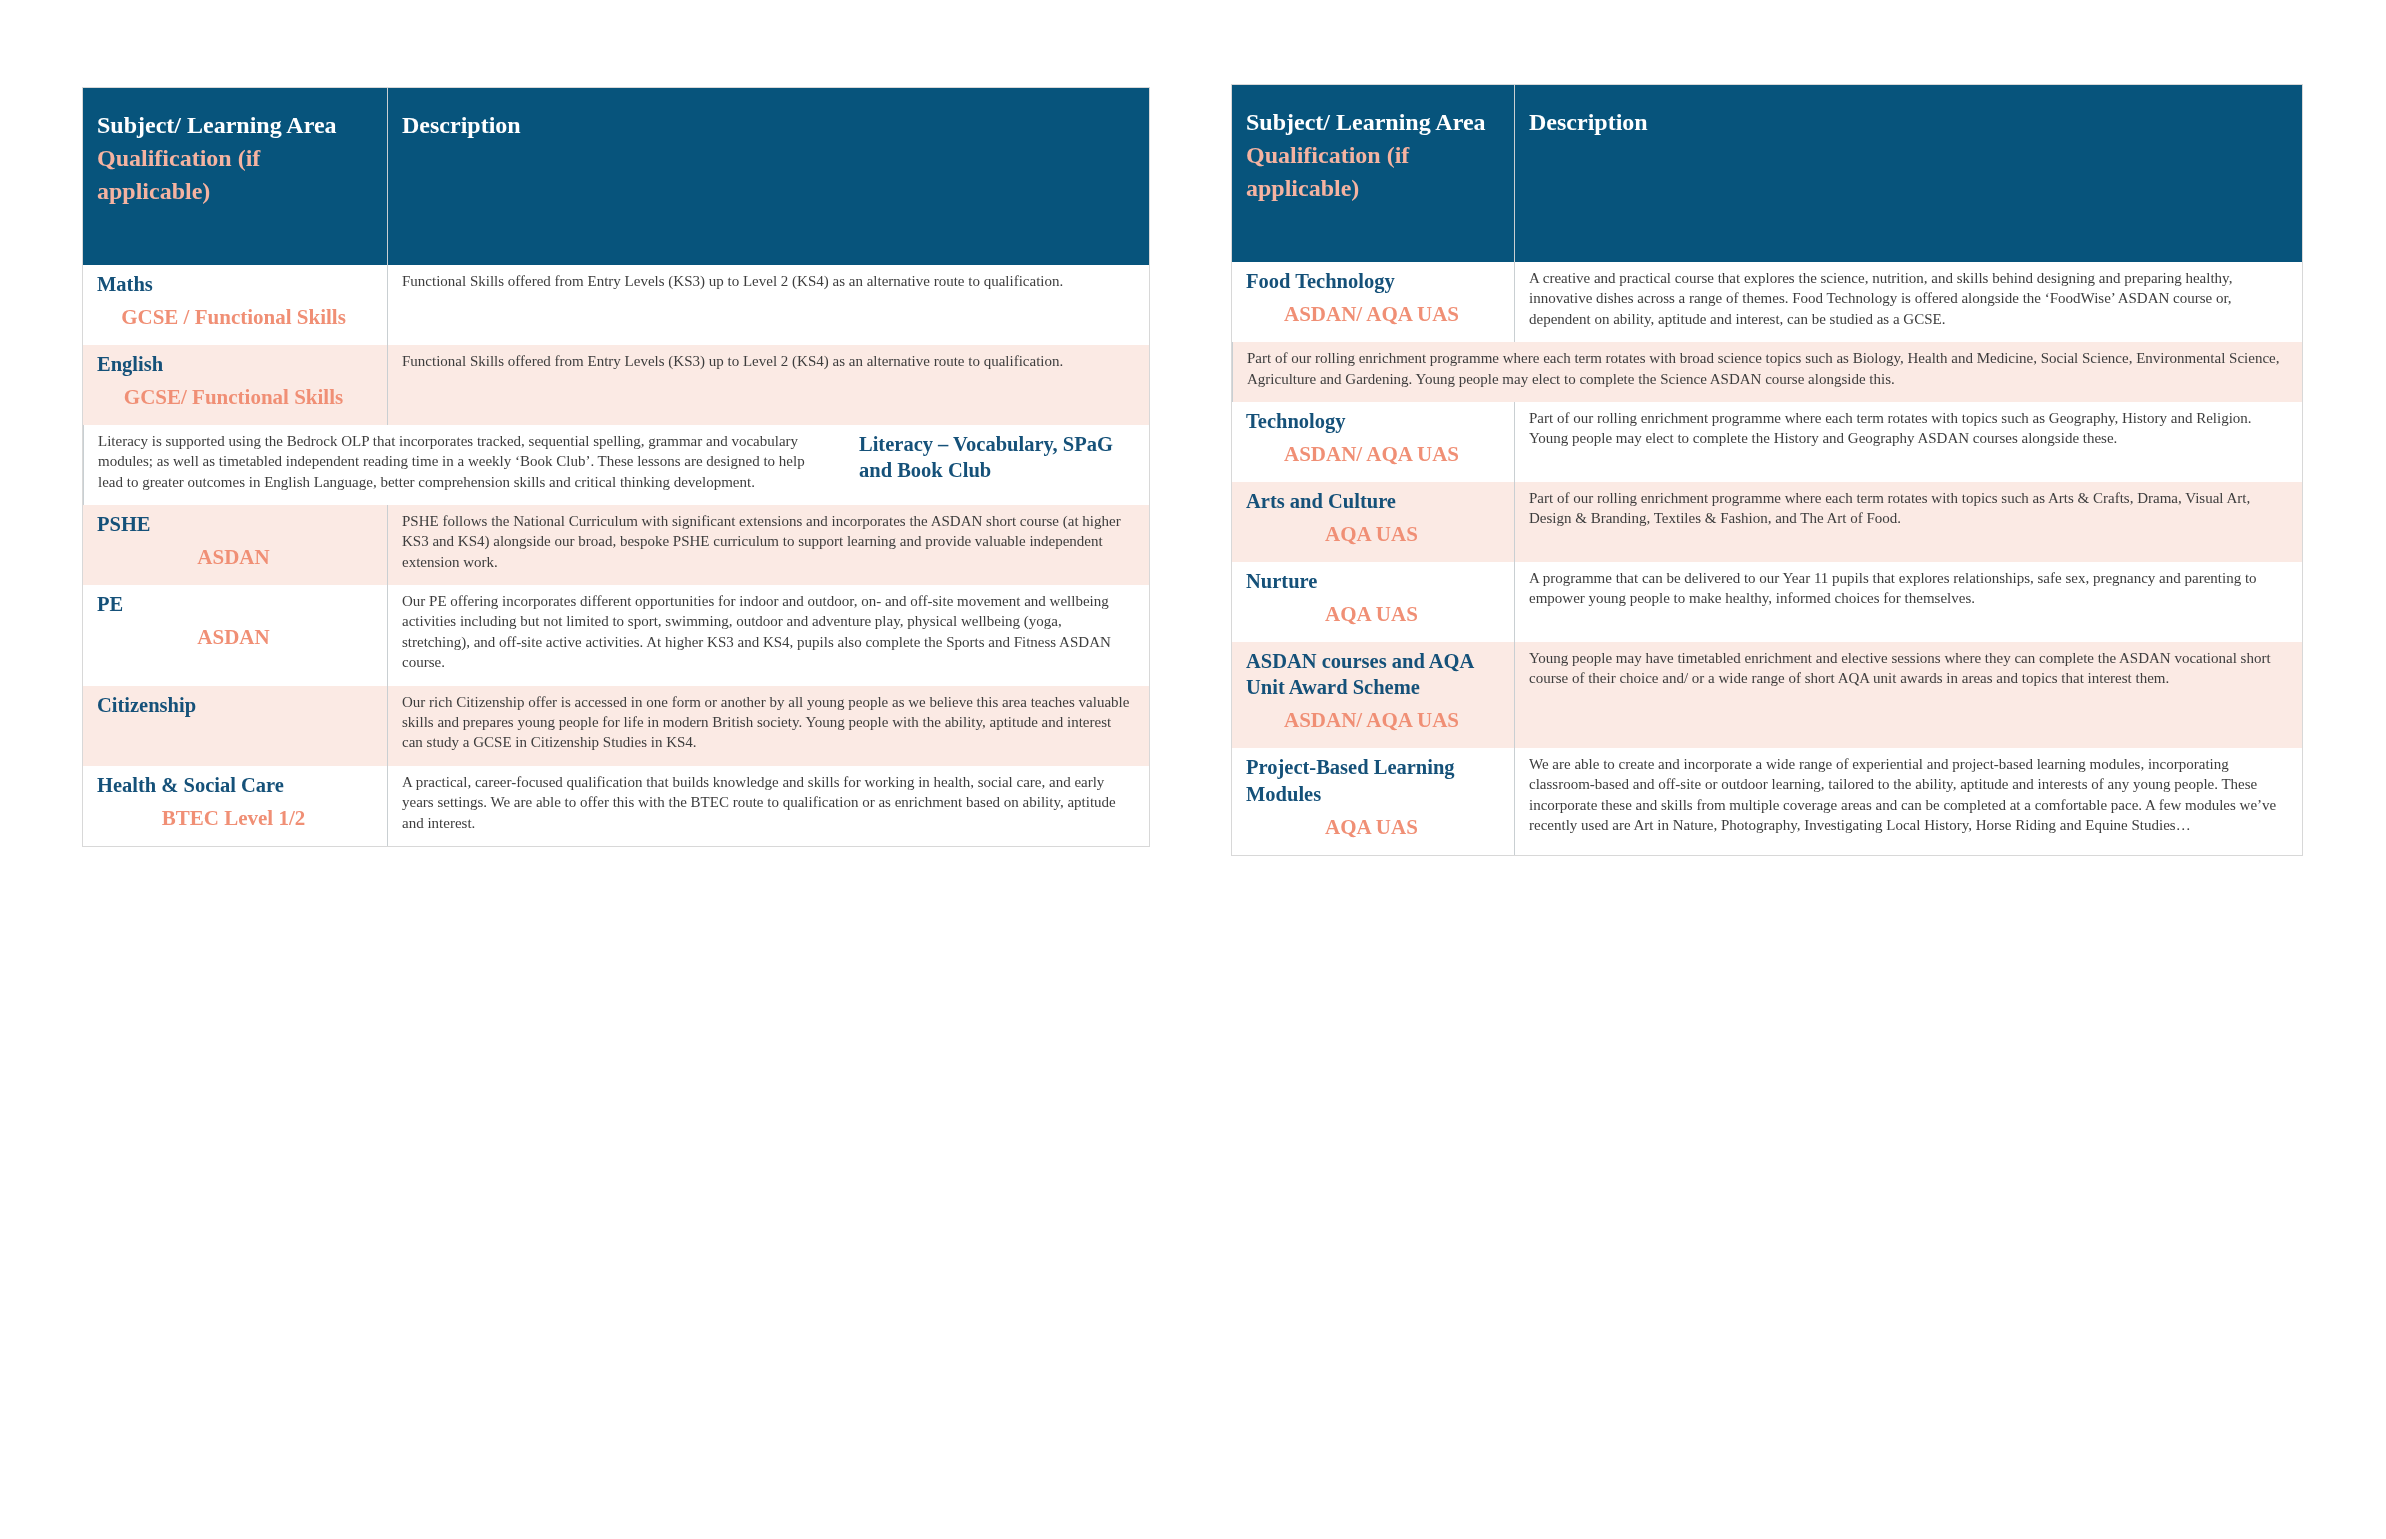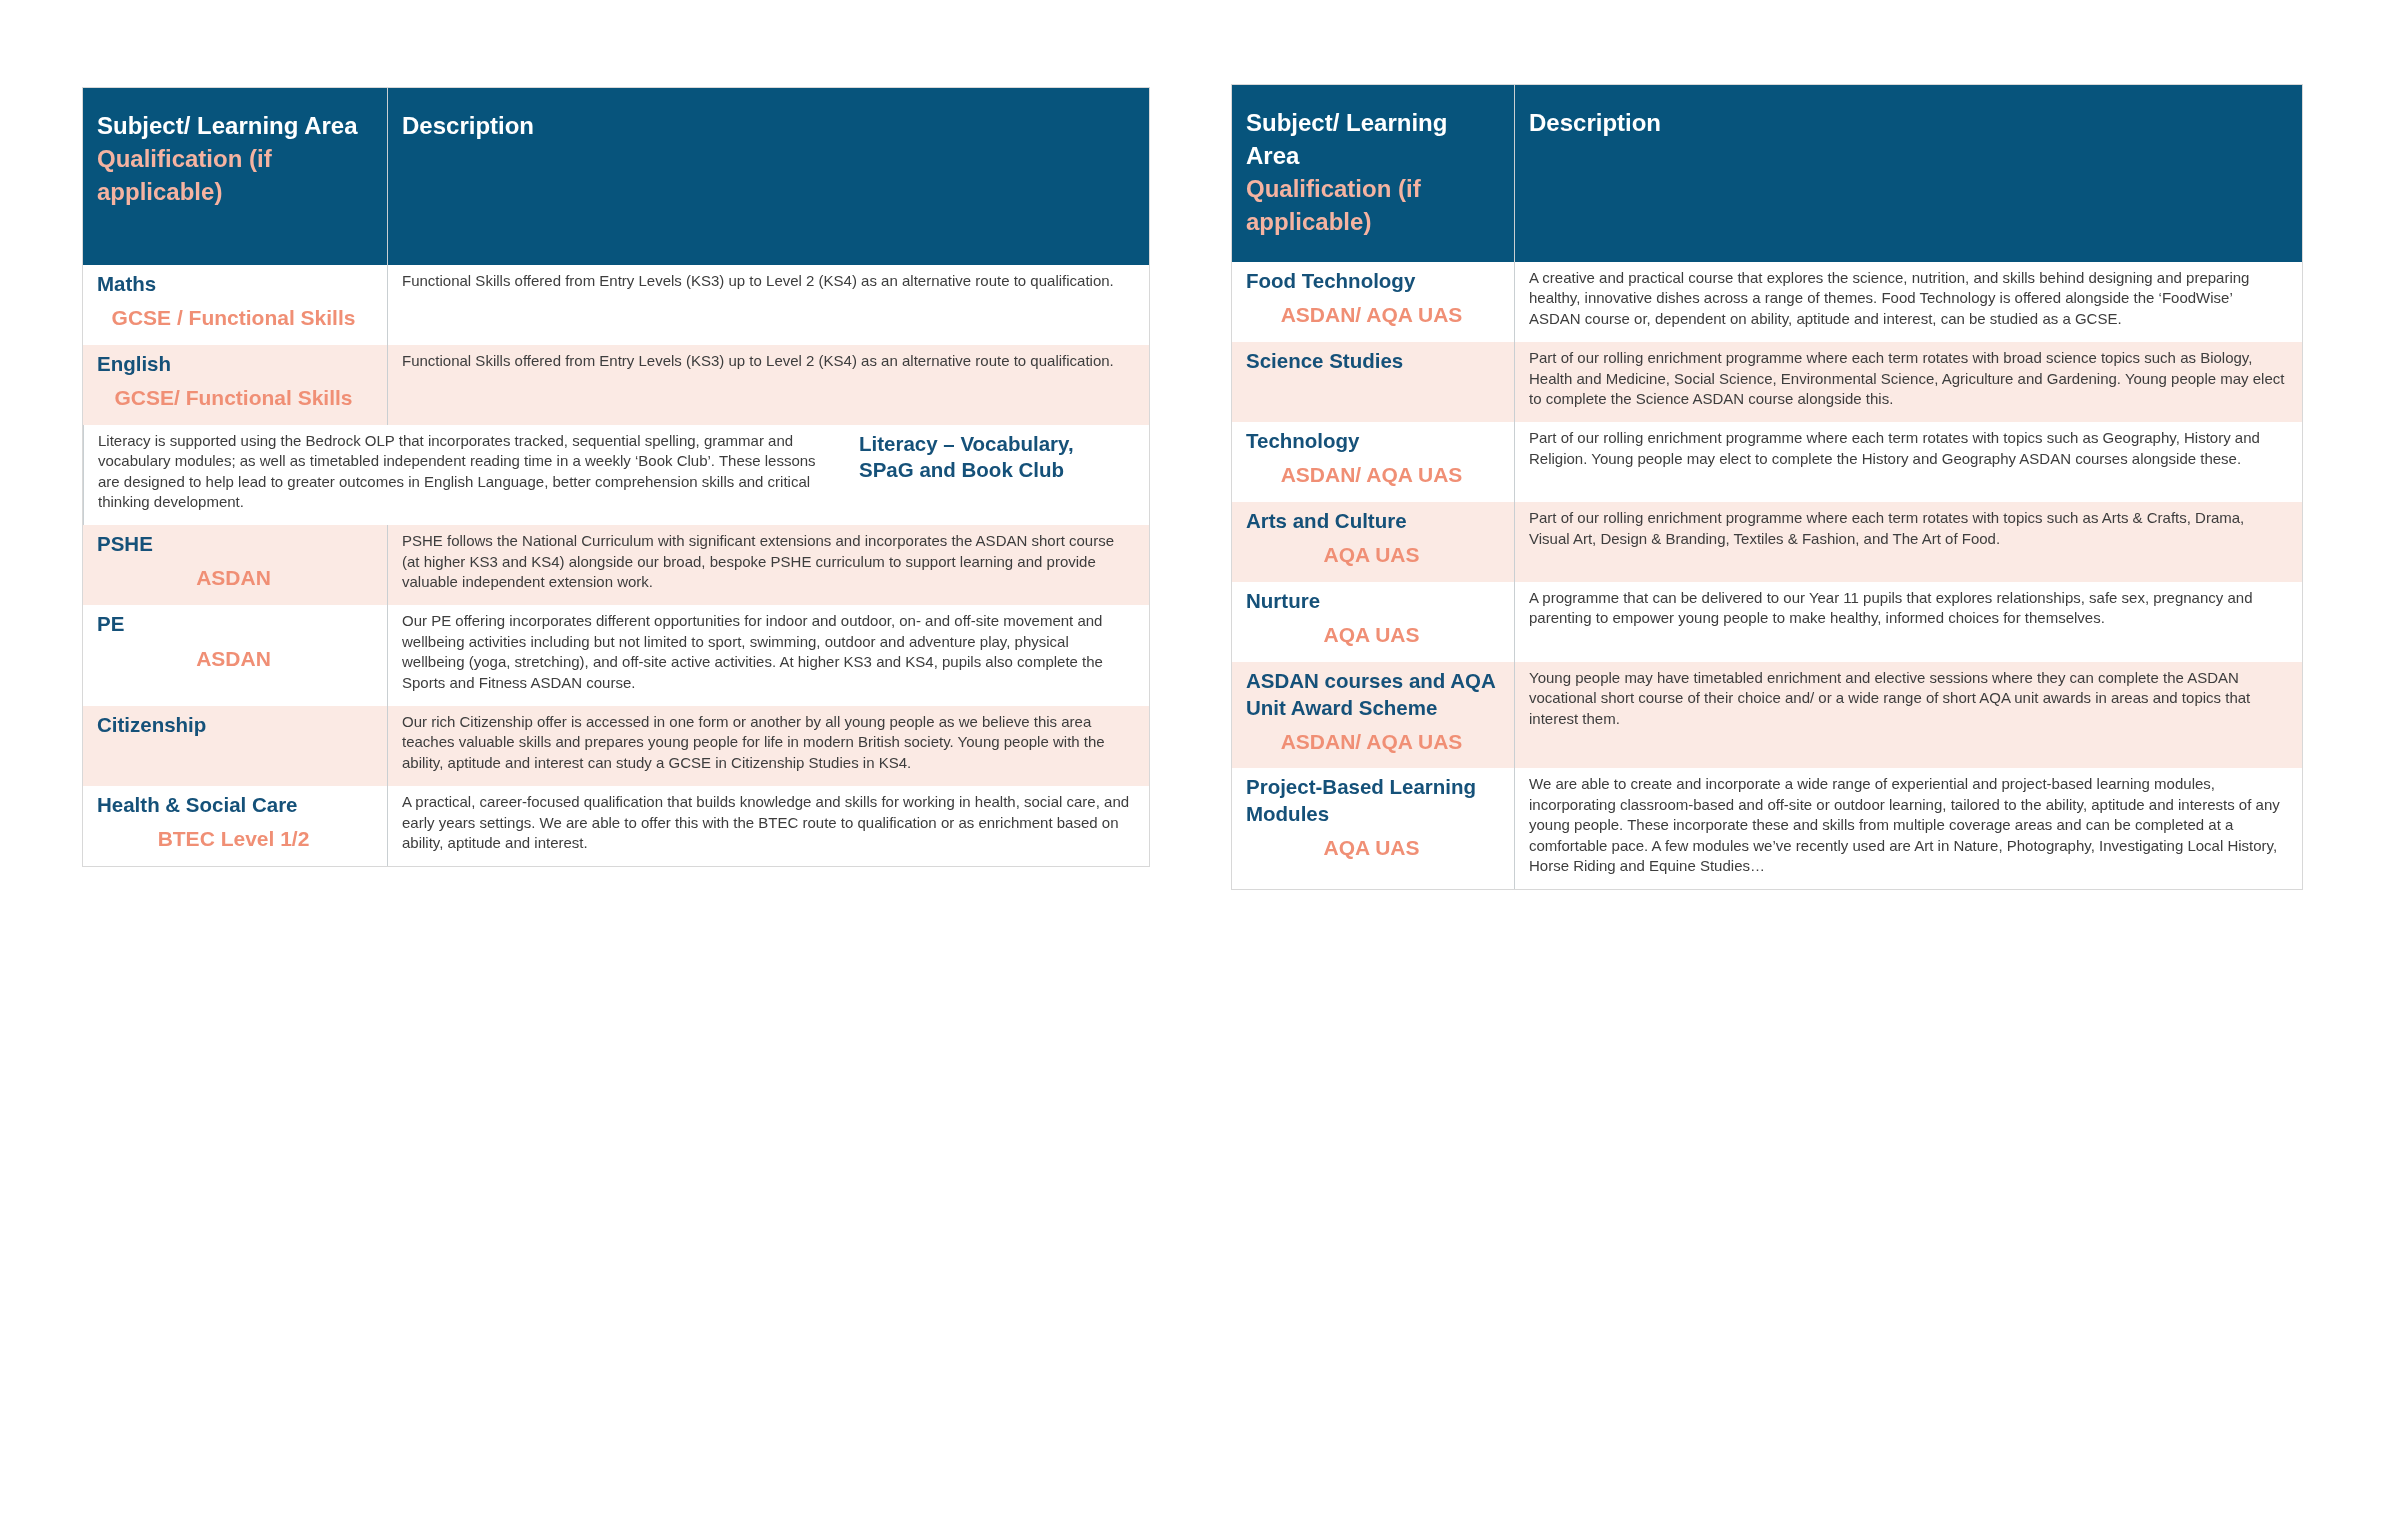--- a/index.html
+++ b/index.html
@@ -9,21 +9,21 @@
     --subject-text:#155179;
     --qual-text:#f08f75;
     --desc-text:#3d3d3d;
     --row-alt-bg:#fbeae4;
     --border:#d8d8d8;
     --divider:#c9cfd2;
   }
   *{margin:0;padding:0;box-sizing:border-box;}
   html,body{width:2387px;height:1539px;background:#ffffff;overflow:hidden;
     font-family:"Liberation Sans", sans-serif;}
-  .canvas{position:relative;width:2358px;height:1539px;background:#ffffff;}
+  .canvas{position:relative;width:2358px;height:1539px;background:#ffffff;font-family:Liberation Serif, serif;}
   .course-table{
     position:absolute;
     border:1.9px solid var(--border);
     background:#ffffff;
     display:flex;flex-direction:column;
   }
   .t-left{left:82px;top:87px;width:1068px;}
   .t-right{left:1231px;top:84px;width:1072px;}
   .thead{display:flex;background:var(--header-bg);min-height:177px;}
   .row{display:flex;}
@@ -141,24 +141,20 @@
     <div class="cell subject-col">
       <div class="subject">Food Technology</div>
       <div class="qualification">ASDAN/ AQA UAS</div>
     </div>
     <div class="cell desc-col">
       <p class="desc">A creative and practical course that explores the science, nutrition, and skills behind designing and preparing healthy, innovative dishes across a range of themes. Food Technology is offered alongside the ‘FoodWise’ ASDAN course or, dependent on ability, aptitude and interest, can be studied as a GCSE.</p>
     </div>
   </div>
 
   <div class="row">
-    <div class="cell subject-col">
-      <div class="subject">Science Studies</div>
-
-    </div>
     <div class="cell desc-col">
       <p class="desc">Part of our rolling enrichment programme where each term rotates with broad science topics such as Biology, Health and Medicine, Social Science, Environmental Science, Agriculture and Gardening. Young people may elect to complete the Science ASDAN course alongside this.</p>
     </div>
   </div>
 
   <div class="row">
     <div class="cell subject-col">
       <div class="subject">Technology</div>
       <div class="qualification">ASDAN/ AQA UAS</div>
     </div>

